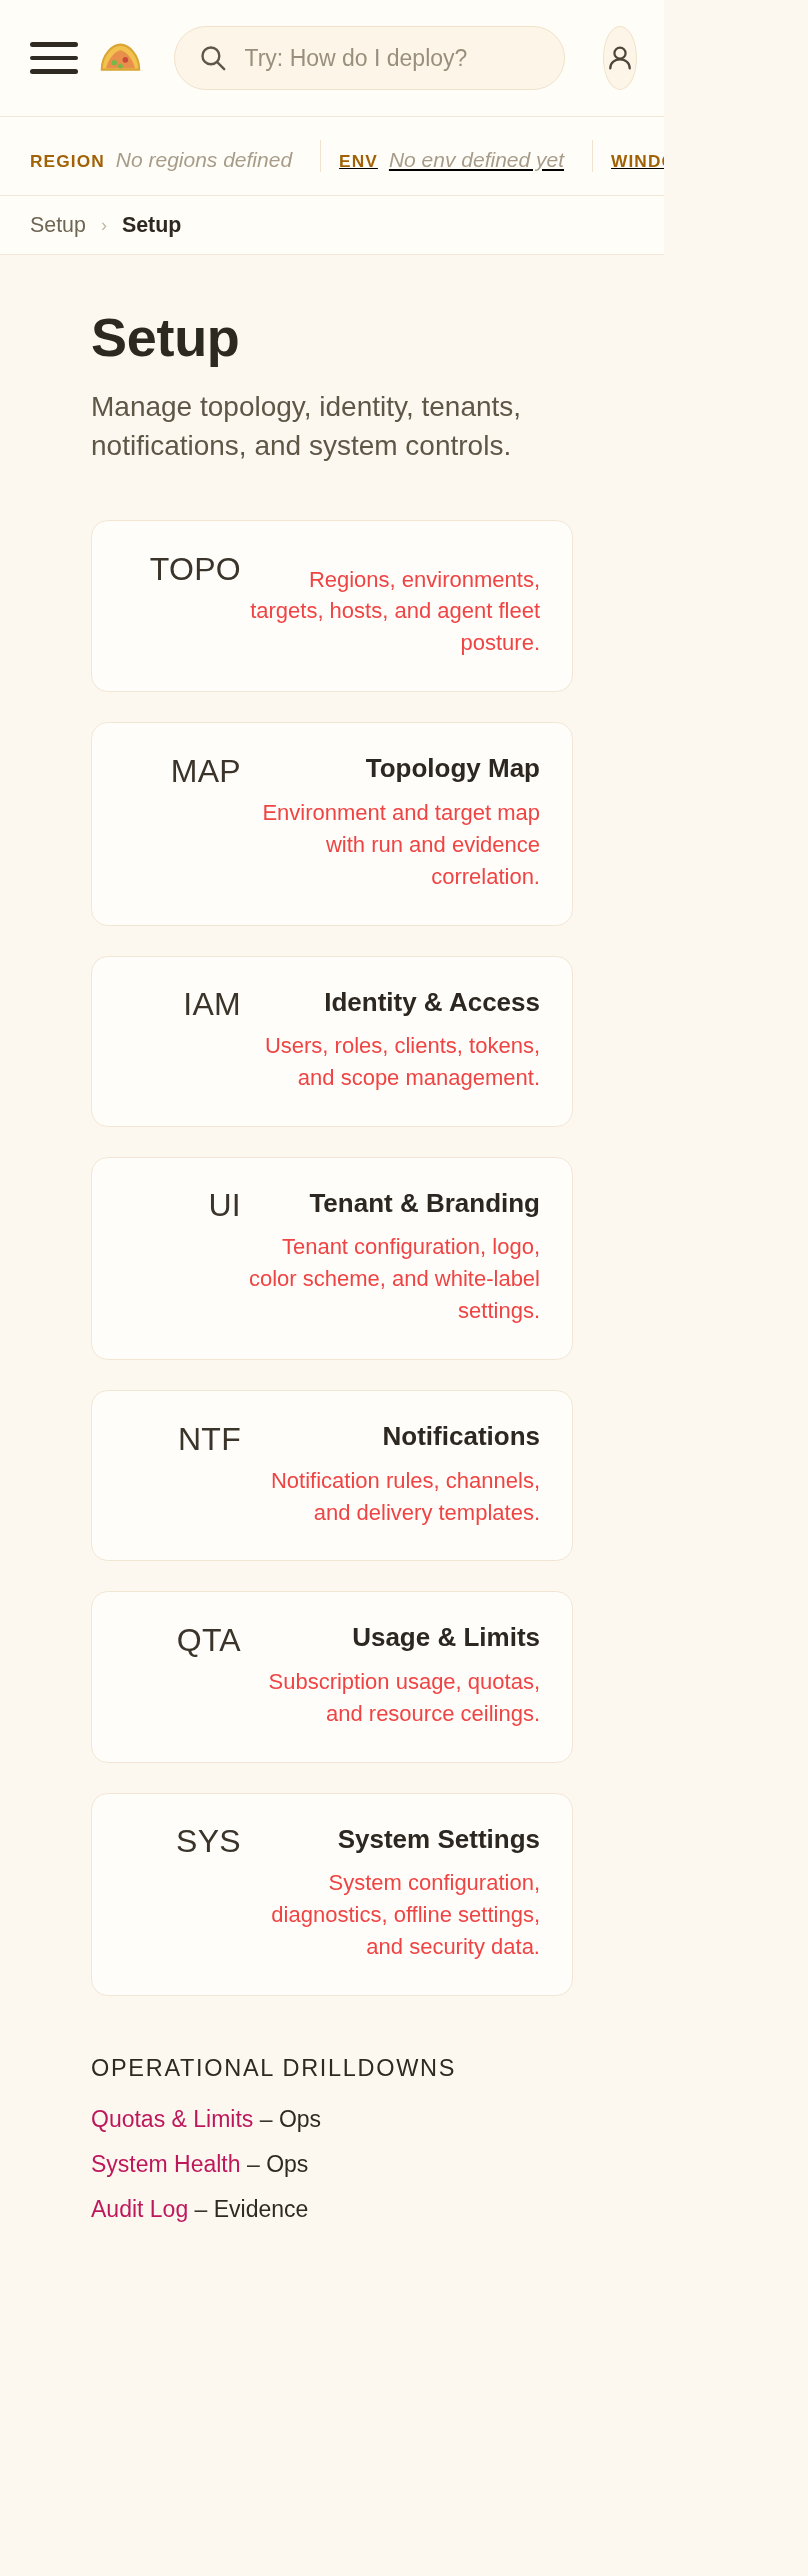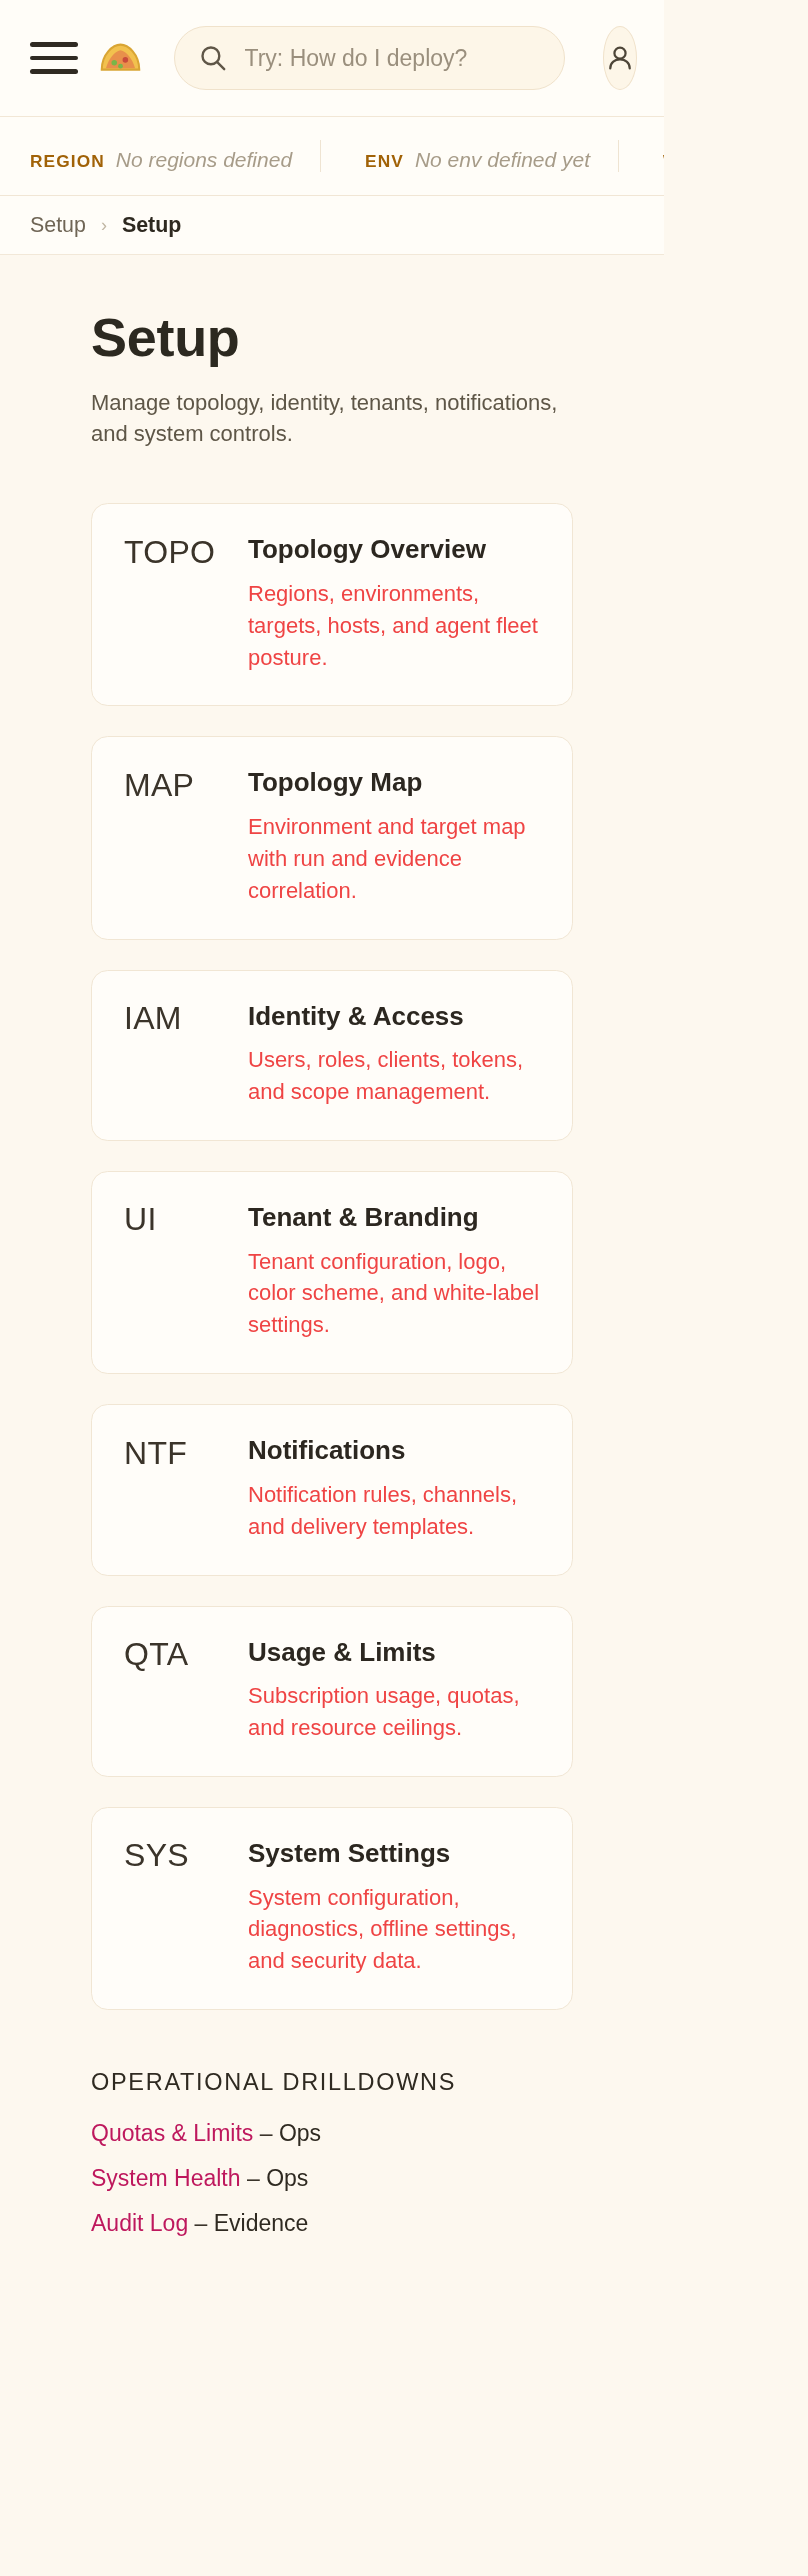--- a/index.html
+++ b/index.html
@@ -87,21 +87,22 @@
     gap: 0;
     overflow: hidden;
     white-space: nowrap;
   }
   .ctx-group {
     display: flex; align-items: baseline; gap: 11px;
     padding-right: 28px;
   }
   .ctx-group + .ctx-group {
     border-left: 1.4px solid #efe4d2;
-    padding-left: 44px;
+    padding-left: 18px;
+    text-decoration: underline;
   }
   .ctx-label {
     font-size: 17.3px;
     letter-spacing: 1.1px;
     color: #a16207;
     font-weight: 600;
   }
   .ctx-value {
     font-size: 21px;
     color: #a79c89;
@@ -136,27 +137,27 @@
   h1.page-title {
     font-size: 54px;
     line-height: 1.05;
     color: #2b2banull;
     color: #2c2920;
     font-weight: 700;
     letter-spacing: -0.3px;
   }
   .page-sub {
     margin-top: 21px;
-    font-size: 22px;
+    font-size: 28px;
     line-height: 1.42;
     color: #5e5647;
     max-width: 573px;
   }
 
-  .cards { margin-top: 54px; display: flex; flex-direction: column; gap: 30px; }
+  .cards { margin-top: 54px; display: flex; flex-direction: column; gap: 30px; text-align: right; }
   .card {
     background: #fffdf9;
     border: 1.4px solid #f1e6d4;
     border-radius: 16.6px;
     padding: 30px 32px 32px 32px;
     display: flex;
     gap: 7px;
     cursor: pointer;
   }
   .card-code {
@@ -261,21 +262,20 @@
 
   <div class="main">
     <h1 class="page-title">Setup</h1>
     <p class="page-sub">Manage topology, identity, tenants, notifications, and system controls.</p>
 
     <div class="cards">
 
       <div class="card">
         <div class="card-code">TOPO</div>
         <div class="card-body">
-          <div class="card-title">Topology Overview</div>
           <div class="card-desc">Regions, environments, targets, hosts, and agent fleet posture.</div>
         </div>
       </div>
 
       <div class="card">
         <div class="card-code">MAP</div>
         <div class="card-body">
           <div class="card-title">Topology Map</div>
           <div class="card-desc">Environment and target map with run and evidence correlation.</div>
         </div>

